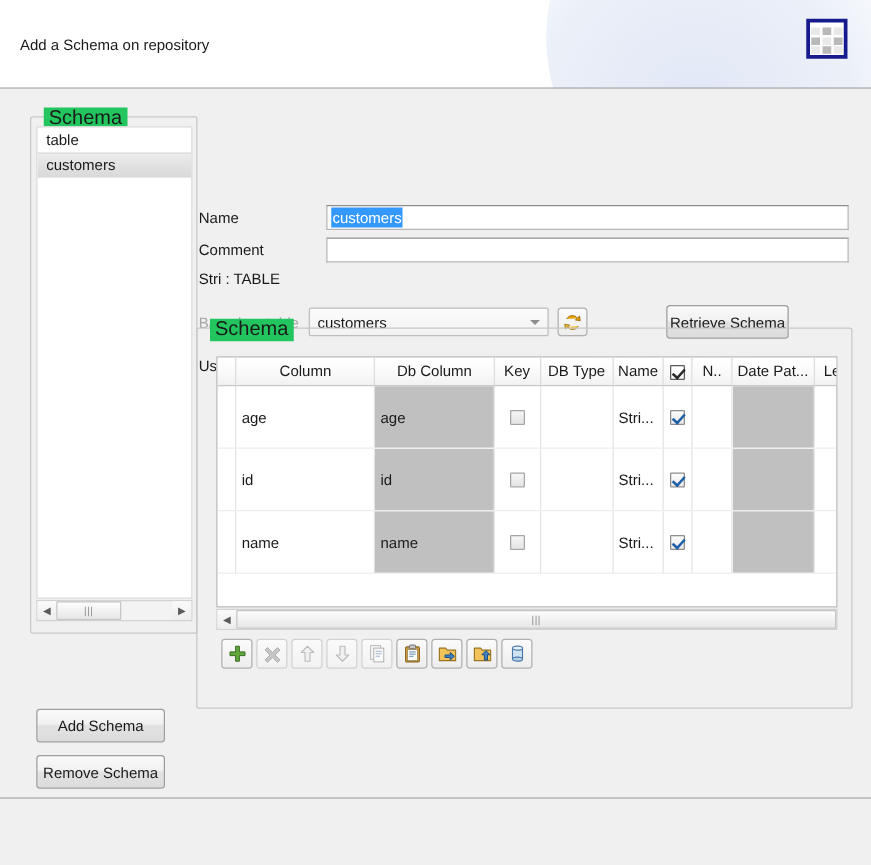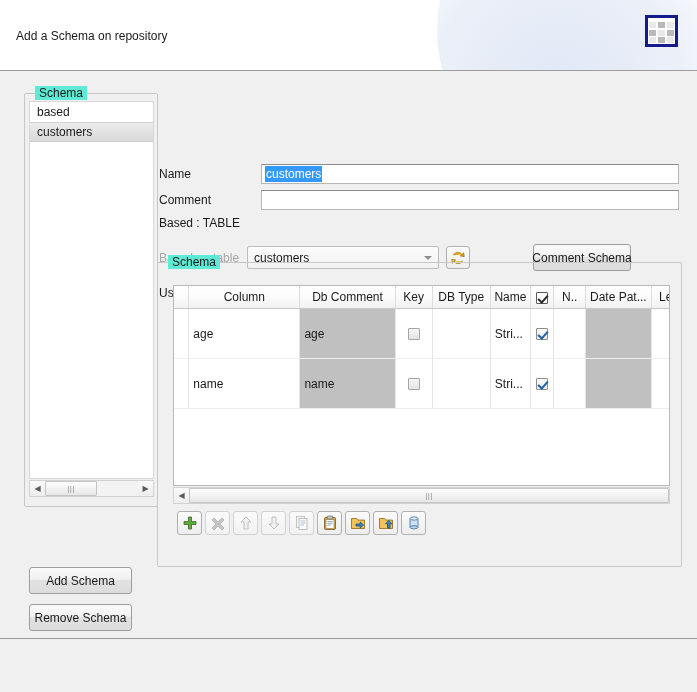--- a/index.html
+++ b/index.html
@@ -103,23 +103,23 @@
   
   .group {
     position: absolute;
     box-sizing: border-box;
     border: 1px solid #c8c8c8;
     border-radius: 2px;
   }
   .group > .group-title {
     position: absolute;
     top: -8px; left: 10px;
-    background: #5eead4;
+    background: #22c55e;
     padding: 0 4px;
-    font-size: 12px;
+    font-size: 16px;
     color: #1a1a1a;
     white-space: nowrap;
   }
 
   
   #schema-group {
     left: 24px; top: 22px;
     width: 134px; height: 414px;
   }
   .schema-list {
@@ -417,57 +417,57 @@
     </div>
   </div>
 </div>
 <div class="wiz-header-sep"></div>
 
 <div class="wiz-body">
 
   <div class="group" id="schema-group">
     <div class="group-title">Schema</div>
     <div class="schema-list">
-      <div class="schema-item">based</div>
+      <div class="schema-item">table</div>
       <div class="schema-item selected">customers</div>
     </div>
     <div class="hscroll" id="list-hscroll">
       <div class="arrow">◀</div>
       <div class="track">
         <div class="thumb" style="left:0px; width:52px;">|||</div>
       </div>
       <div class="arrow">▶</div>
     </div>
   </div>
 
   <div class="btn" id="add-schema-btn">Add Schema</div>
   <div class="btn" id="remove-schema-btn">Remove Schema</div>
 
   <div class="form-label" id="lbl-name">Name</div>
   <div class="txtfield" id="name-field"><span class="sel-text">customers</span></div>
 
   <div class="form-label" id="lbl-comment">Comment</div>
   <div class="txtfield" id="comment-field"></div>
 
-  <div class="form-label" id="lbl-type">Based : TABLE</div>
+  <div class="form-label" id="lbl-type">Stri : TABLE</div>
 
   <div class="form-label muted" id="lbl-based">Based on table</div>
   <div class="combo">
     <div class="combo-value">customers</div>
     <div class="combo-arrow"></div>
   </div>
 
   <div class="icon-btn" id="refresh-btn">
     <svg width="16" height="16" viewBox="0 0 16 16">
       <path d="M3.4 5.2 A5 5 0 0 1 12 4.6 L10.3 5.9 L14.2 6.6 L13.6 2.7 L12 4.6" fill="#e8a400" stroke="#9a6a00" stroke-width="0.7" stroke-linejoin="round"></path>
       <path d="M12.6 10.8 A5 5 0 0 1 4 11.4 L5.7 10.1 L1.8 9.4 L2.4 13.3 L4 11.4" fill="#f5c63c" stroke="#9a6a00" stroke-width="0.7" stroke-linejoin="round"></path>
     </svg>
   </div>
 
-  <div class="btn" id="retrieve-schema-btn">Comment Schema</div>
+  <div class="btn" id="retrieve-schema-btn">Retrieve Schema</div>
 
   <div class="hint-text">Use the "Retrieve Schema" button to replace the current Schema by the table based Schema</div>
 
   <div class="group" id="table-group">
     <div class="group-title">Schema</div>
 
     <div class="table-wrap">
       <table class="schema-table">
         <colgroup>
           <col style="width:14px">
@@ -478,21 +478,21 @@
             <col style="width:38px">
             <col style="width:22px">
             <col style="width:30px">
           <col style="width:62px">
             <col style="width:40px">
         </colgroup>
         <thead>
           <tr>
             <th class="rowhead"></th>
             <th>Column</th>
-            <th>Db Comment</th>
+            <th>Db Column</th>
             <th>Key</th>
             <th>DB Type</th>
             <th>Name</th>
             <th><span class="cb checked"></span></th>
             <th>N..</th>
             <th>Date Pat...</th>
             <th>Len..</th>
           </tr>
         </thead>
         <tbody id="schema-tbody">
@@ -503,20 +503,32 @@
               <td class="center"><span class="cb empty"></span></td>
               <td></td>
               <td>Stri...</td>
               <td class="center"><span class="cb checked"></span></td>
               <td></td>
               <td class="grey-cell"></td>
               <td></td>
             </tr>
             <tr>
               <td class="rowhead"></td>
+              <td class="col-name">id</td>
+              <td class="grey-cell">id</td>
+              <td class="center"><span class="cb empty"></span></td>
+              <td></td>
+              <td>Stri...</td>
+              <td class="center"><span class="cb checked"></span></td>
+              <td></td>
+              <td class="grey-cell"></td>
+              <td></td>
+            </tr>
+            <tr>
+              <td class="rowhead"></td>
               <td class="col-name">name</td>
               <td class="grey-cell">name</td>
               <td class="center"><span class="cb empty"></span></td>
               <td></td>
               <td>Stri...</td>
               <td class="center"><span class="cb checked"></span></td>
               <td></td>
               <td class="grey-cell"></td>
               <td></td>
             </tr>

